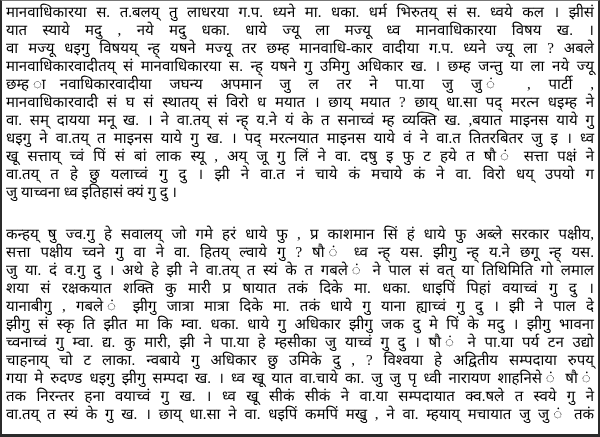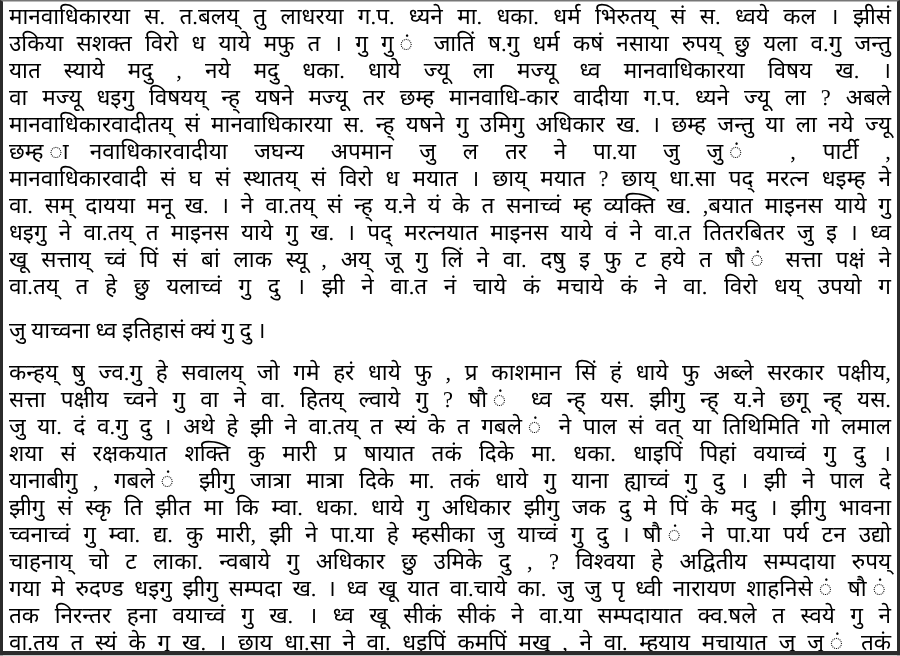--- a/index.html
+++ b/index.html
@@ -20,45 +20,43 @@
     padding: 2px 4px 0 4px;
     overflow: hidden;
     font-family: Liberation Serif, serif;
     font-size: 15px;
     color: #000000;
   }
   .para {
     width: 100%;
   }
   .para + .para {
-    margin-top: 10px;
+    margin-top: 24px;
   }
   .line {
     width: 100%;
     line-height: 18px;
     height: 18px;
     text-align: justify;
     text-align-last: justify;
     -moz-text-align-last: justify;
     white-space: normal;
     overflow: visible;
   }
   .line.last-left {
     text-align-last: left;
-    margin-top: 11px;
     -moz-text-align-last: left;
   }
 </style>
 </head>
 <body>
 
 <div class="page">
   <div class="para">
       <div class="line">मानवाधिकारया स. त.बलय् तु लाधरया ग.प. ध्यने मा. धका. धर्म भिरुतय् सं स. ध्वये कल । झीसं</div>
-      <div class="line">उकिया सशक्त विरो ध याये मफु त । गु गु ं जातिं ष.गु धर्म कषं नसाया रुपय् छु यला व.गु जन्तु</div>
       <div class="line">यात स्याये मदु , नये मदु धका. धाये ज्यू ला मज्यू ध्व मानवाधिकारया विषय ख. ।</div>
       <div class="line">वा मज्यू धइगु विषयय् न्ह् यषने मज्यू तर छम्ह मानवाधि-कार वादीया ग.प. ध्यने ज्यू ला ? अबले</div>
       <div class="line">मानवाधिकारवादीतय् सं मानवाधिकारया स. न्ह् यषने गु उमिगु अधिकार ख. । छम्ह जन्तु या ला नये ज्यू</div>
       <div class="line">छम्ह ानवाधिकारवादीया जघन्य अपमान जु ल तर ने पा.या जु जु ं , पार्टी ,</div>
       <div class="line">मानवाधिकारवादी सं घ सं स्थातय् सं विरो ध मयात । छाय् मयात ? छाय् धा.सा पद् मरत्न धइम्ह ने</div>
       <div class="line">वा. सम् दायया मनू ख. । ने वा.तय् सं न्ह् य.ने यं के त सनाच्वं म्ह व्यक्ति ख. ,बयात माइनस याये गु</div>
       <div class="line">धइगु ने वा.तय् त माइनस याये गु ख. । पद् मरत्नयात माइनस याये वं ने वा.त तितरबितर जु इ । ध्व</div>
       <div class="line">खू सत्ताय् च्वं पिं सं बां लाक स्यू , अय् जू गु लिं ने वा. दषु इ फु ट हये त षौ ं सत्ता पक्षं ने</div>
       <div class="line">वा.तय् त हे छु यलाच्वं गु दु । झी ने वा.त नं चाये कं मचाये कं ने वा. विरो धय् उपयो ग</div>
       <div class="line last-left">जु याच्वना ध्व इतिहासं क्यं गु दु ।</div>

